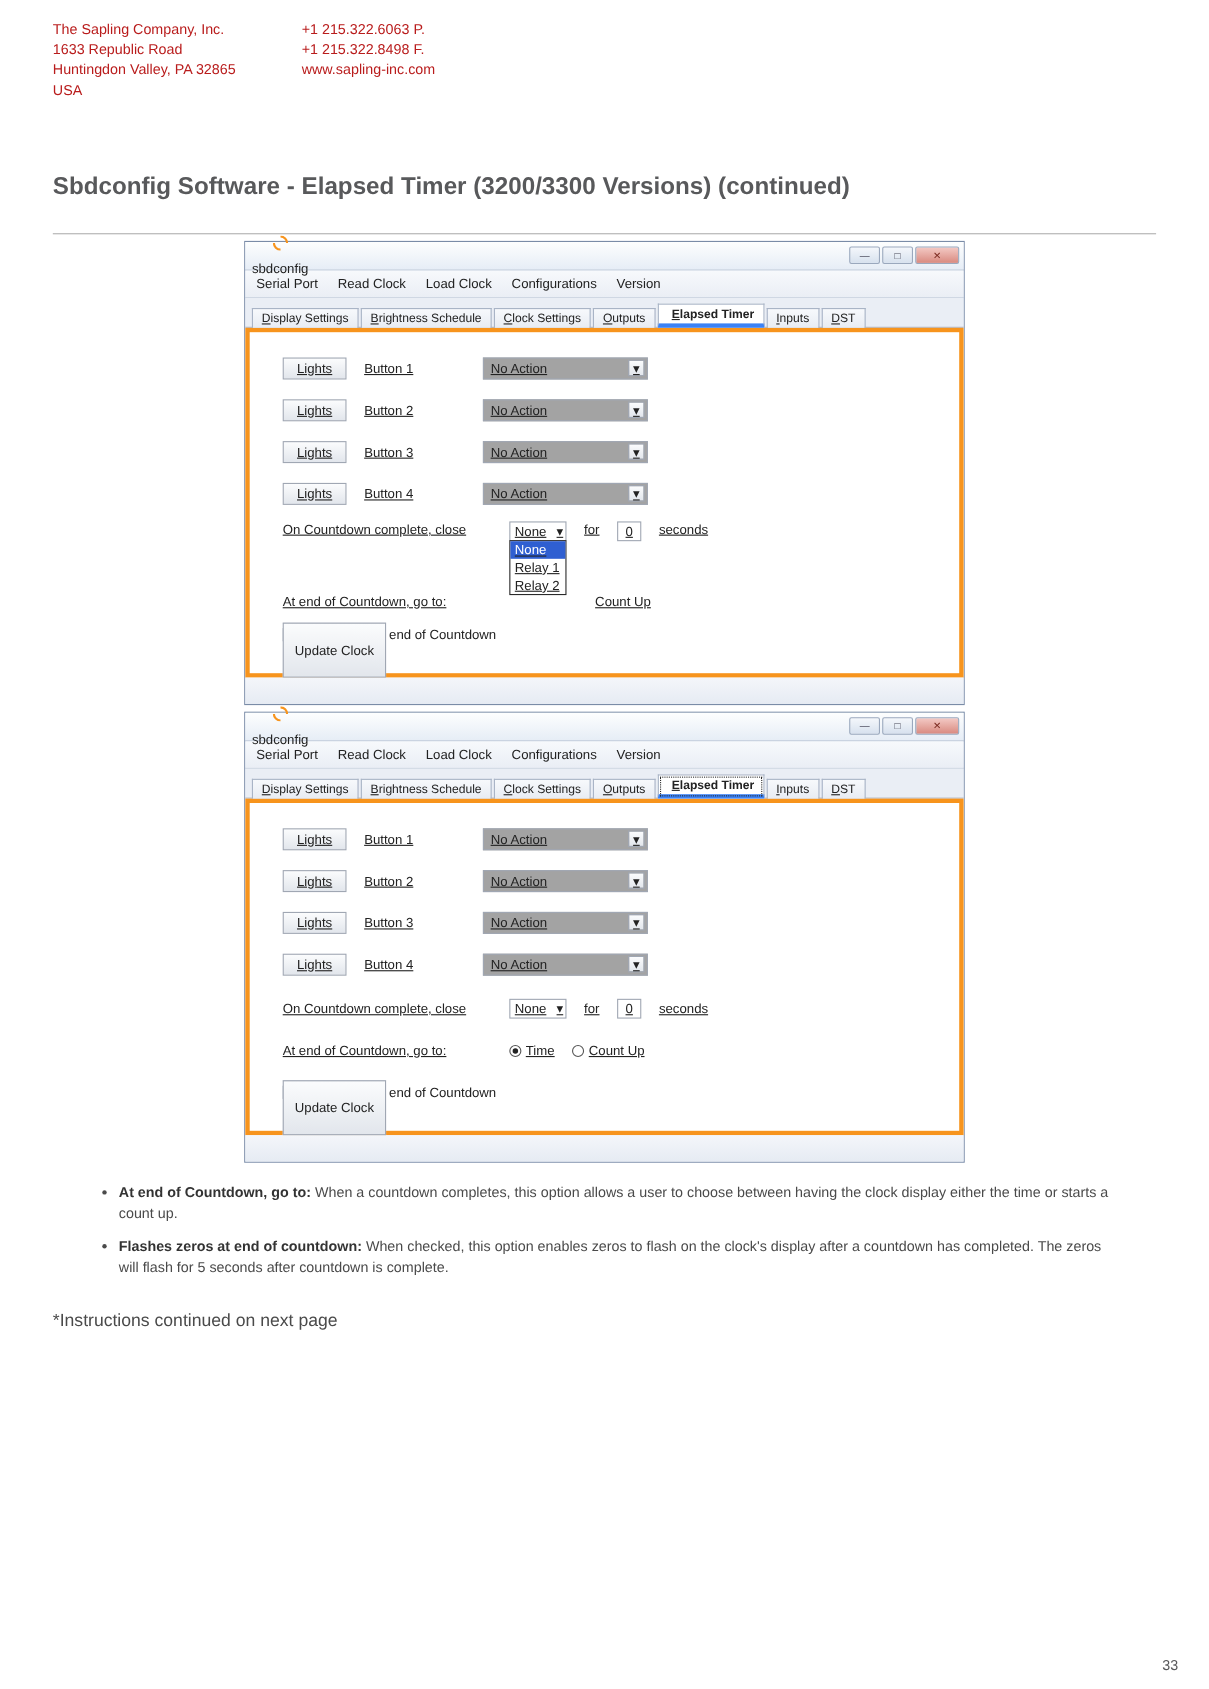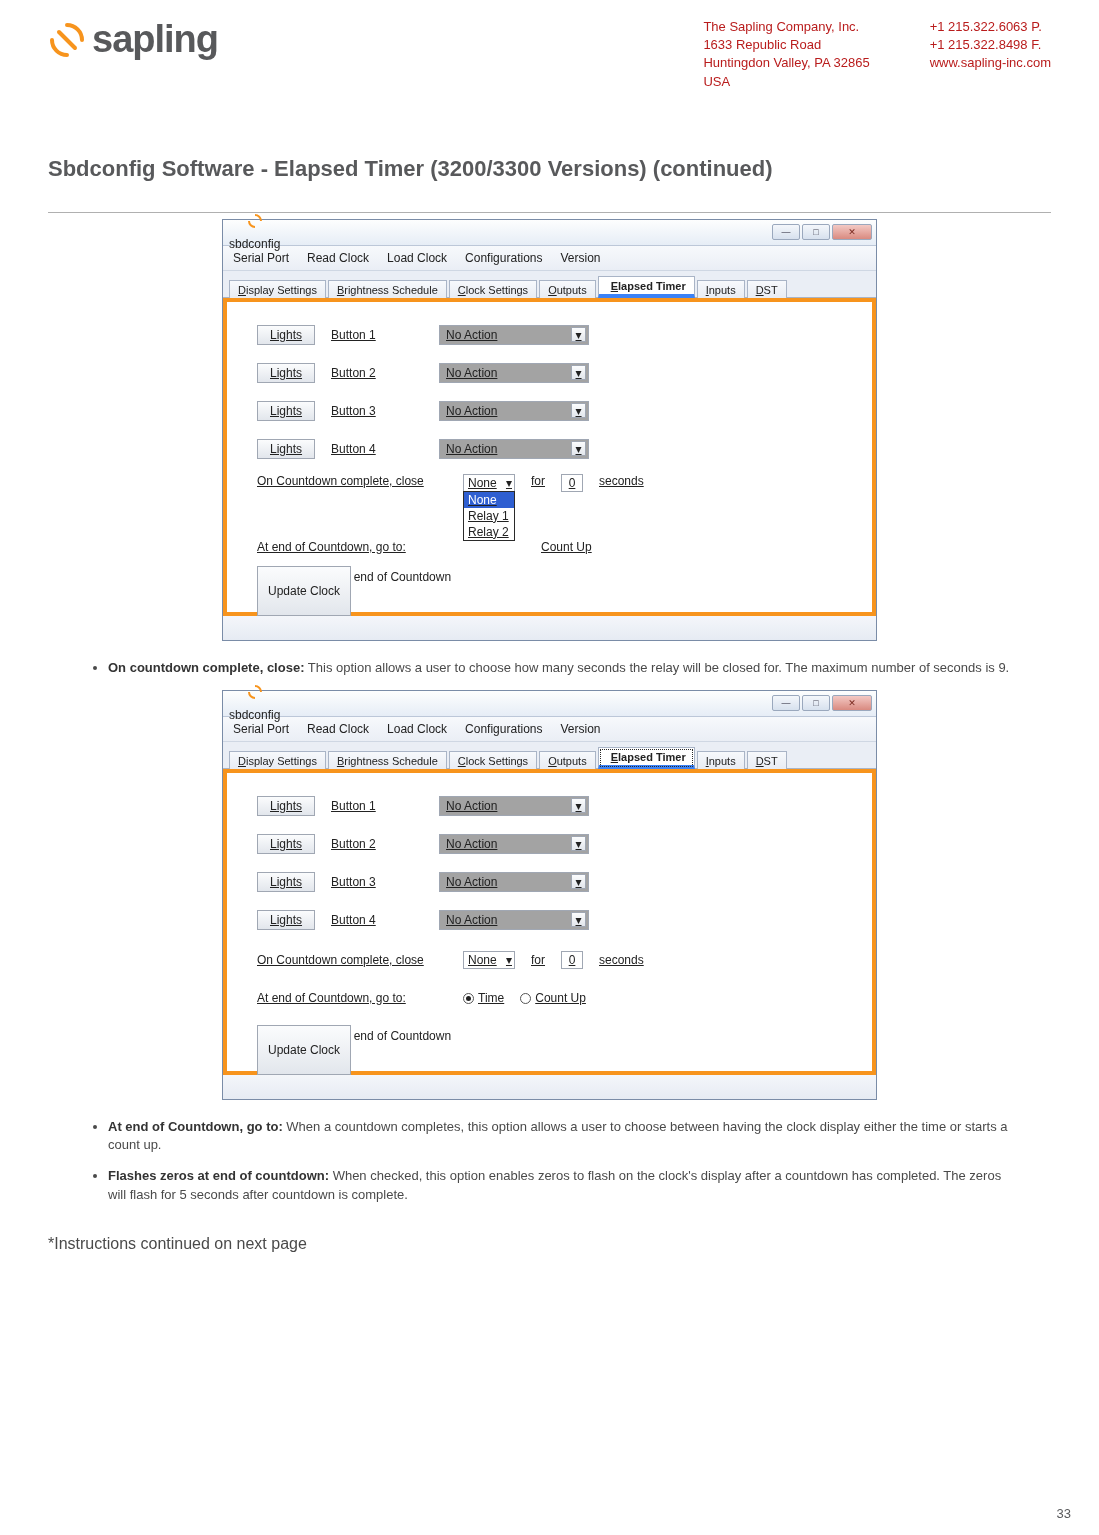--- a/index.html
+++ b/index.html
@@ -53,32 +53,20 @@
   .bullets li .bt{ font-weight:bold; color:#333;}
   .footnote{ font-size:16px; color:#4a4a4a; margin-top:30px;}
   .pagenum{ position:absolute; bottom:14px; right:28px; font-size:13px; color:#58595b;}
 </style>
 </head>
 <body>
 
 <div class="page">
 
   <div class="hdr">
-    <div class="logo">
-      <span class="logo-icon">
-        <svg width="38" height="38" viewBox="0 0 38 38">
-            <g fill="none" stroke="#f7941d" stroke-width="4" stroke-linecap="round">
-              <path d="M19 4 A15 15 0 0 1 34 19"></path>
-              <path d="M19 34 A15 15 0 0 1 4 19"></path>
-              <path d="M11 11 L27 27"></path>
-            </g>
-          </svg>
-      </span>
-      <span class="logo-text">sapling</span>
-    </div>
     <div class="addr-blocks">
       <div>
         <div>The Sapling Company, Inc.</div>
         <div>1633 Republic Road</div>
         <div>Huntingdon Valley, PA 32865</div>
         <div>USA</div>
       </div>
       <div>
         <div>+1 215.322.6063 P.</div>
         <div>+1 215.322.8498 F.</div>
@@ -191,23 +179,20 @@
           <span class="chkbox"></span>
           <span>Flash zeros at end of Countdown</span>
         </div>
         <div><span class="update-btn">Update Clock</span></div>
       </div>
         </div>
       <div class="win-footer"></div>
     </div>
   </div>
 
-  <ul class="bullets">
-    <li><span class="bt">On countdown complete, close:</span><span> This option allows a user to choose how many seconds the relay will be closed for. The maximum number of seconds is 9.</span></li>
-  </ul>
 
   <div class="shot-wrap">
     <div class="win">
       <div class="titlebar">
         <div class="titlebar-left">
           <span><svg width="14" height="14" viewBox="0 0 14 14">
                 <g fill="none" stroke="#f7941d" stroke-width="2">
                   <path d="M7 1 A6 6 0 0 1 13 7"></path>
                   <path d="M7 13 A6 6 0 0 1 1 7"></path>
                 </g>

